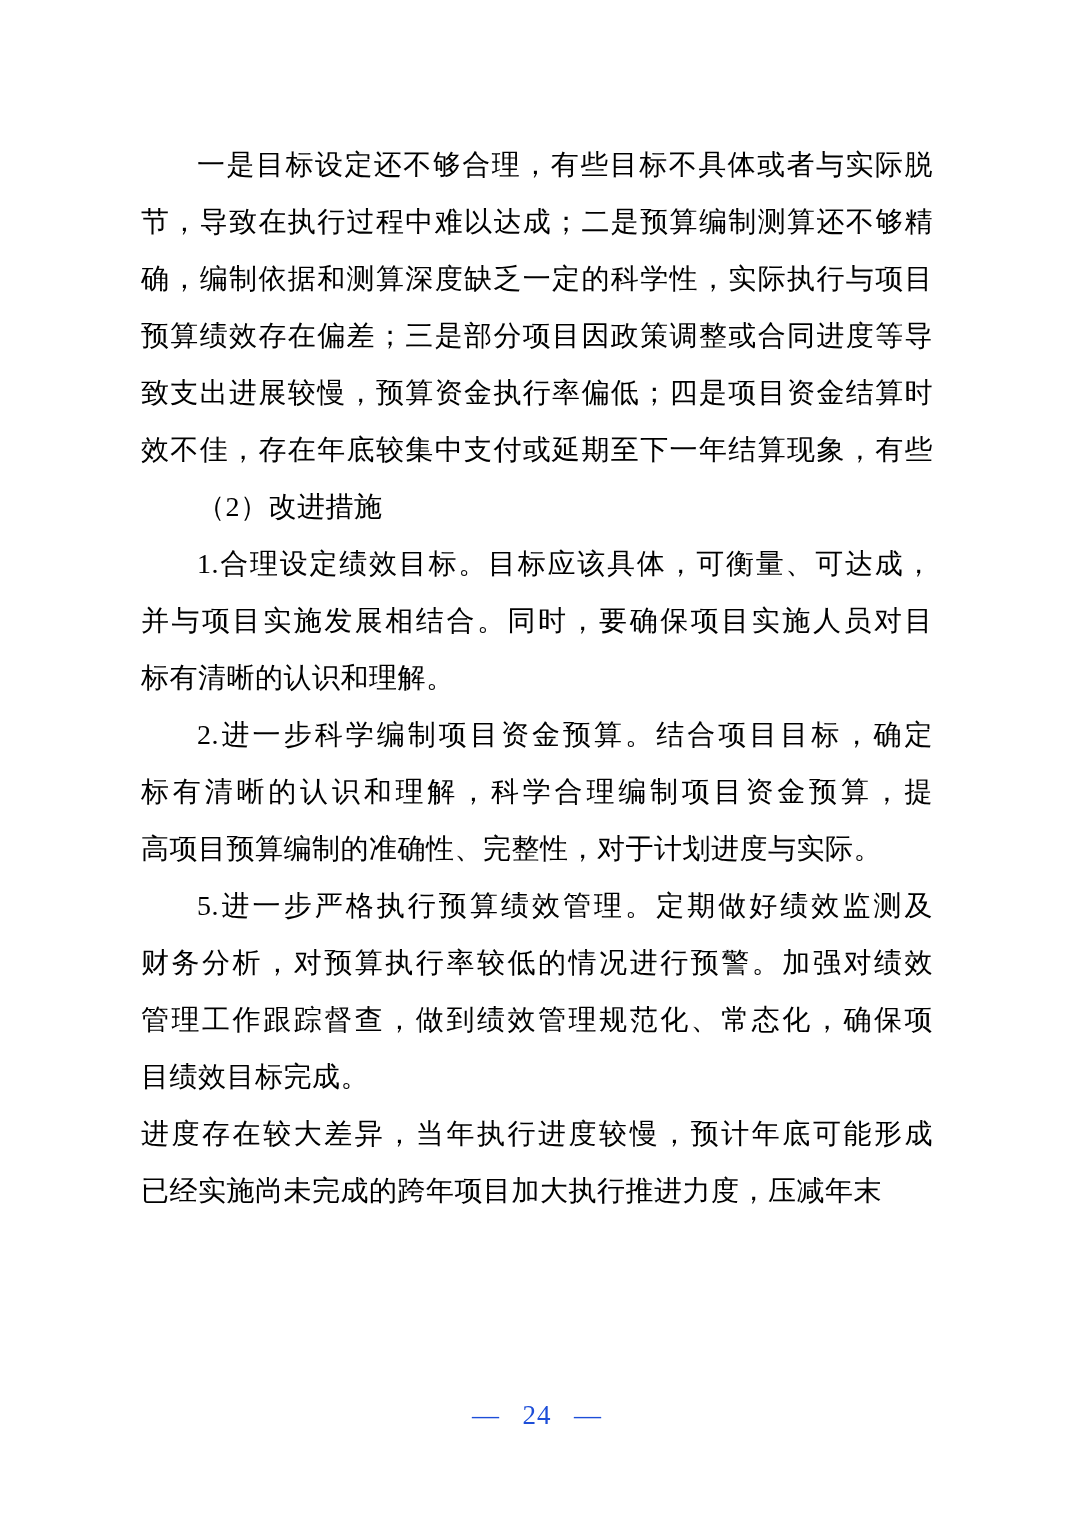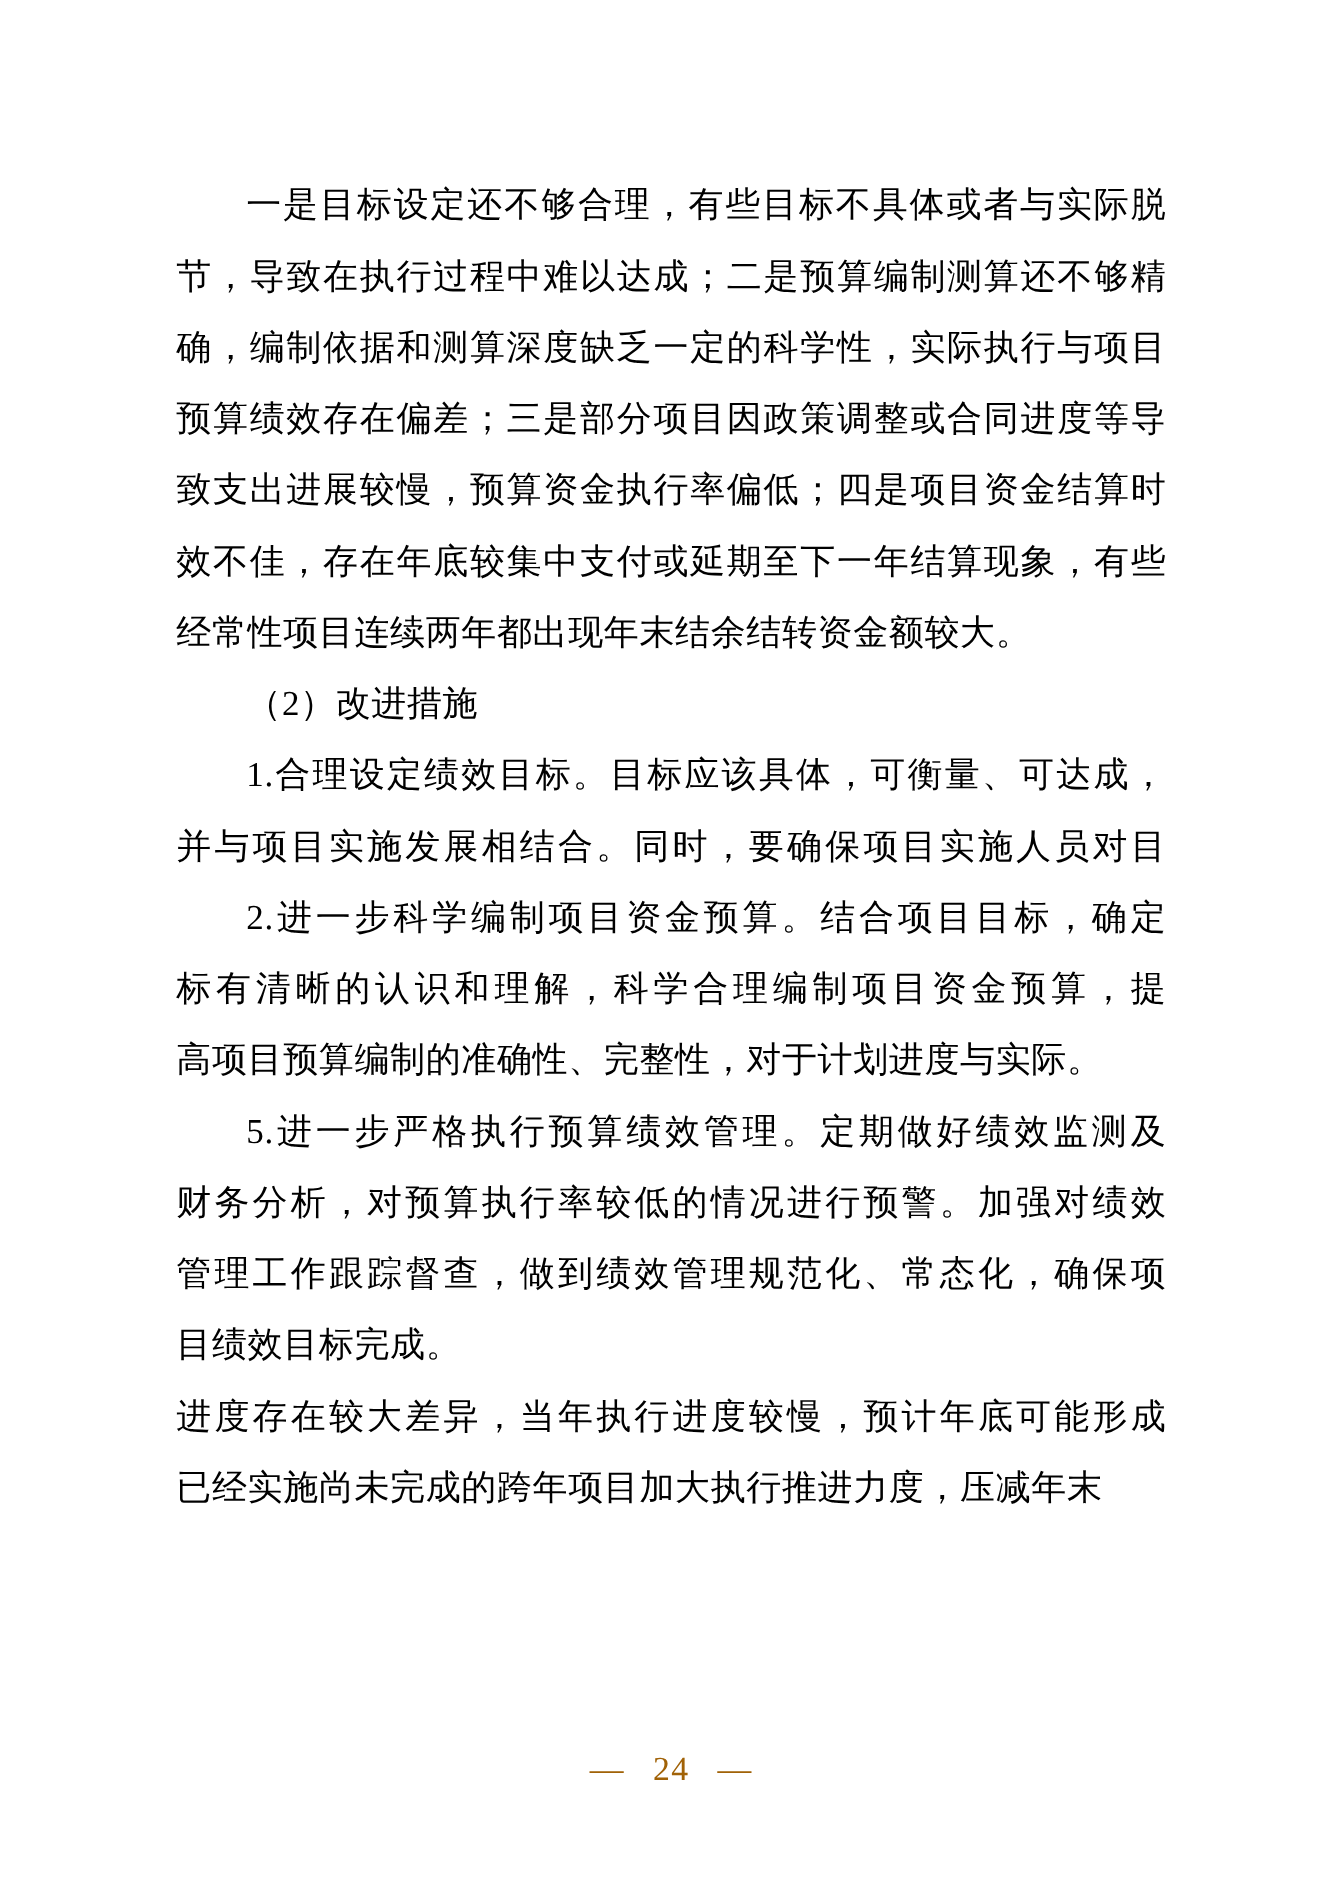--- a/index.html
+++ b/index.html
@@ -37,45 +37,45 @@
   }
   .line.first { text-indent: 2em; }
   .line.last  { text-align-last: left; }
   .footer {
     position: absolute;
     left: 0;
     top: 1400px;
     width: 100%;
     text-align: center;
     font-size: 27px;
-    color: #a16207;
+    color: #1d4ed8;
     word-spacing: 0.55em;
     letter-spacing: 1px;
   }
 </style>
 </head>
 <body>
 
 <div class="page">
   <div class="doc-body">
       <div class="paragraph">
         <div class="line first">一是目标设定还不够合理，有些目标不具体或者与实际脱</div>
         <div class="line">节，导致在执行过程中难以达成；二是预算编制测算还不够精</div>
         <div class="line">确，编制依据和测算深度缺乏一定的科学性，实际执行与项目</div>
         <div class="line">预算绩效存在偏差；三是部分项目因政策调整或合同进度等导</div>
         <div class="line">致支出进展较慢，预算资金执行率偏低；四是项目资金结算时</div>
         <div class="line">效不佳，存在年底较集中支付或延期至下一年结算现象，有些</div>
-        <div class="line last">经常性项目连续两年都出现年末结余结转资金额较大。</div>
       </div>
       <div class="paragraph">
         <div class="line first last">（2）改进措施</div>
       </div>
       <div class="paragraph">
         <div class="line first">1.合理设定绩效目标。目标应该具体，可衡量、可达成，</div>
         <div class="line">并与项目实施发展相结合。同时，要确保项目实施人员对目</div>
+        <div class="line last">标有清晰的认识和理解。</div>
       </div>
       <div class="paragraph">
         <div class="line first">2.进一步科学编制项目资金预算。结合项目目标，确定</div>
         <div class="line">标有清晰的认识和理解，科学合理编制项目资金预算，提</div>
         <div class="line last">高项目预算编制的准确性、完整性，对于计划进度与实际。</div>
       </div>
       <div class="paragraph">
         <div class="line first">5.进一步严格执行预算绩效管理。定期做好绩效监测及</div>
         <div class="line">财务分析，对预算执行率较低的情况进行预警。加强对绩效</div>
         <div class="line">管理工作跟踪督查，做到绩效管理规范化、常态化，确保项</div>

